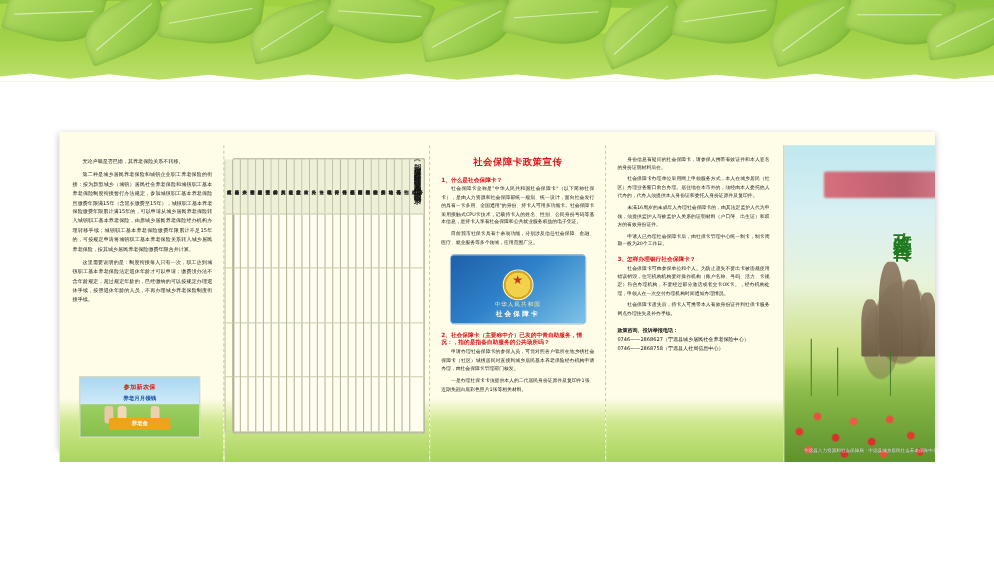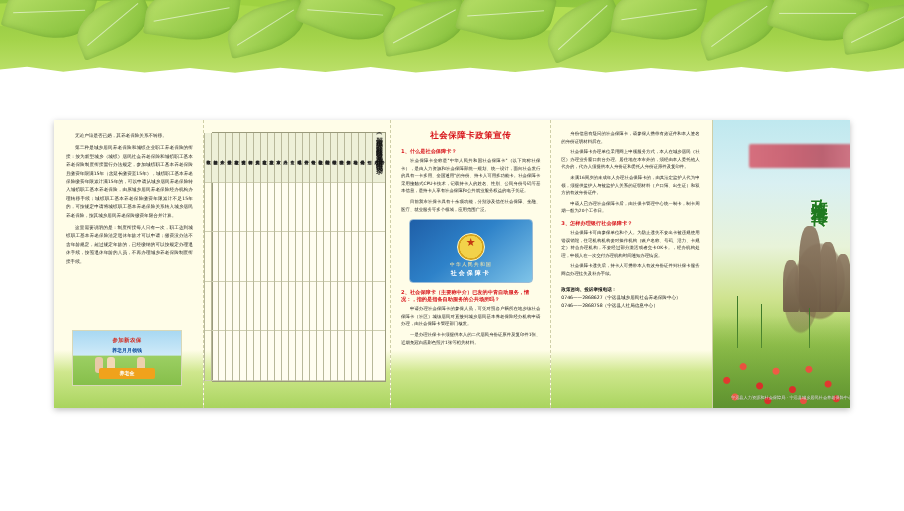--- a/index.html
+++ b/index.html
@@ -36,21 +36,21 @@
     clip-path:polygon(0 40%,3% 20%,7% 55%,11% 25%,16% 60%,21% 28%,26% 62%,31% 26%,36% 58%,41% 22%,46% 60%,52% 26%,57% 58%,62% 24%,67% 60%,72% 28%,77% 56%,82% 22%,87% 58%,92% 26%,96% 56%,100% 30%,100% 100%,0 100%);
   }
 
   
   .sheet{
     position:absolute;left:54px;top:120px;width:796px;height:288px;
     background:#fffde8;
     box-shadow:0 2px 6px rgba(0,0,0,.25);
     display:flex;
   }
-  .panel{position:relative;height:100%;box-sizing:border-box;overflow:hidden;}
+  .panel{position:relative;height:100%;box-sizing:border-box;overflow:hidden;margin-top:12px;}
   .panel-border{border-right:1px dashed #cfcfa8;}
 
   
   .grass{
     position:absolute;left:0;bottom:0;width:100%;height:58px;
     background:linear-gradient(180deg,rgba(210,232,140,0) 0%,#cfe78d 38%,#a9d45e 100%);
   }
 
   
   .p1{width:168px;padding:12px 10px 0 12px;}

